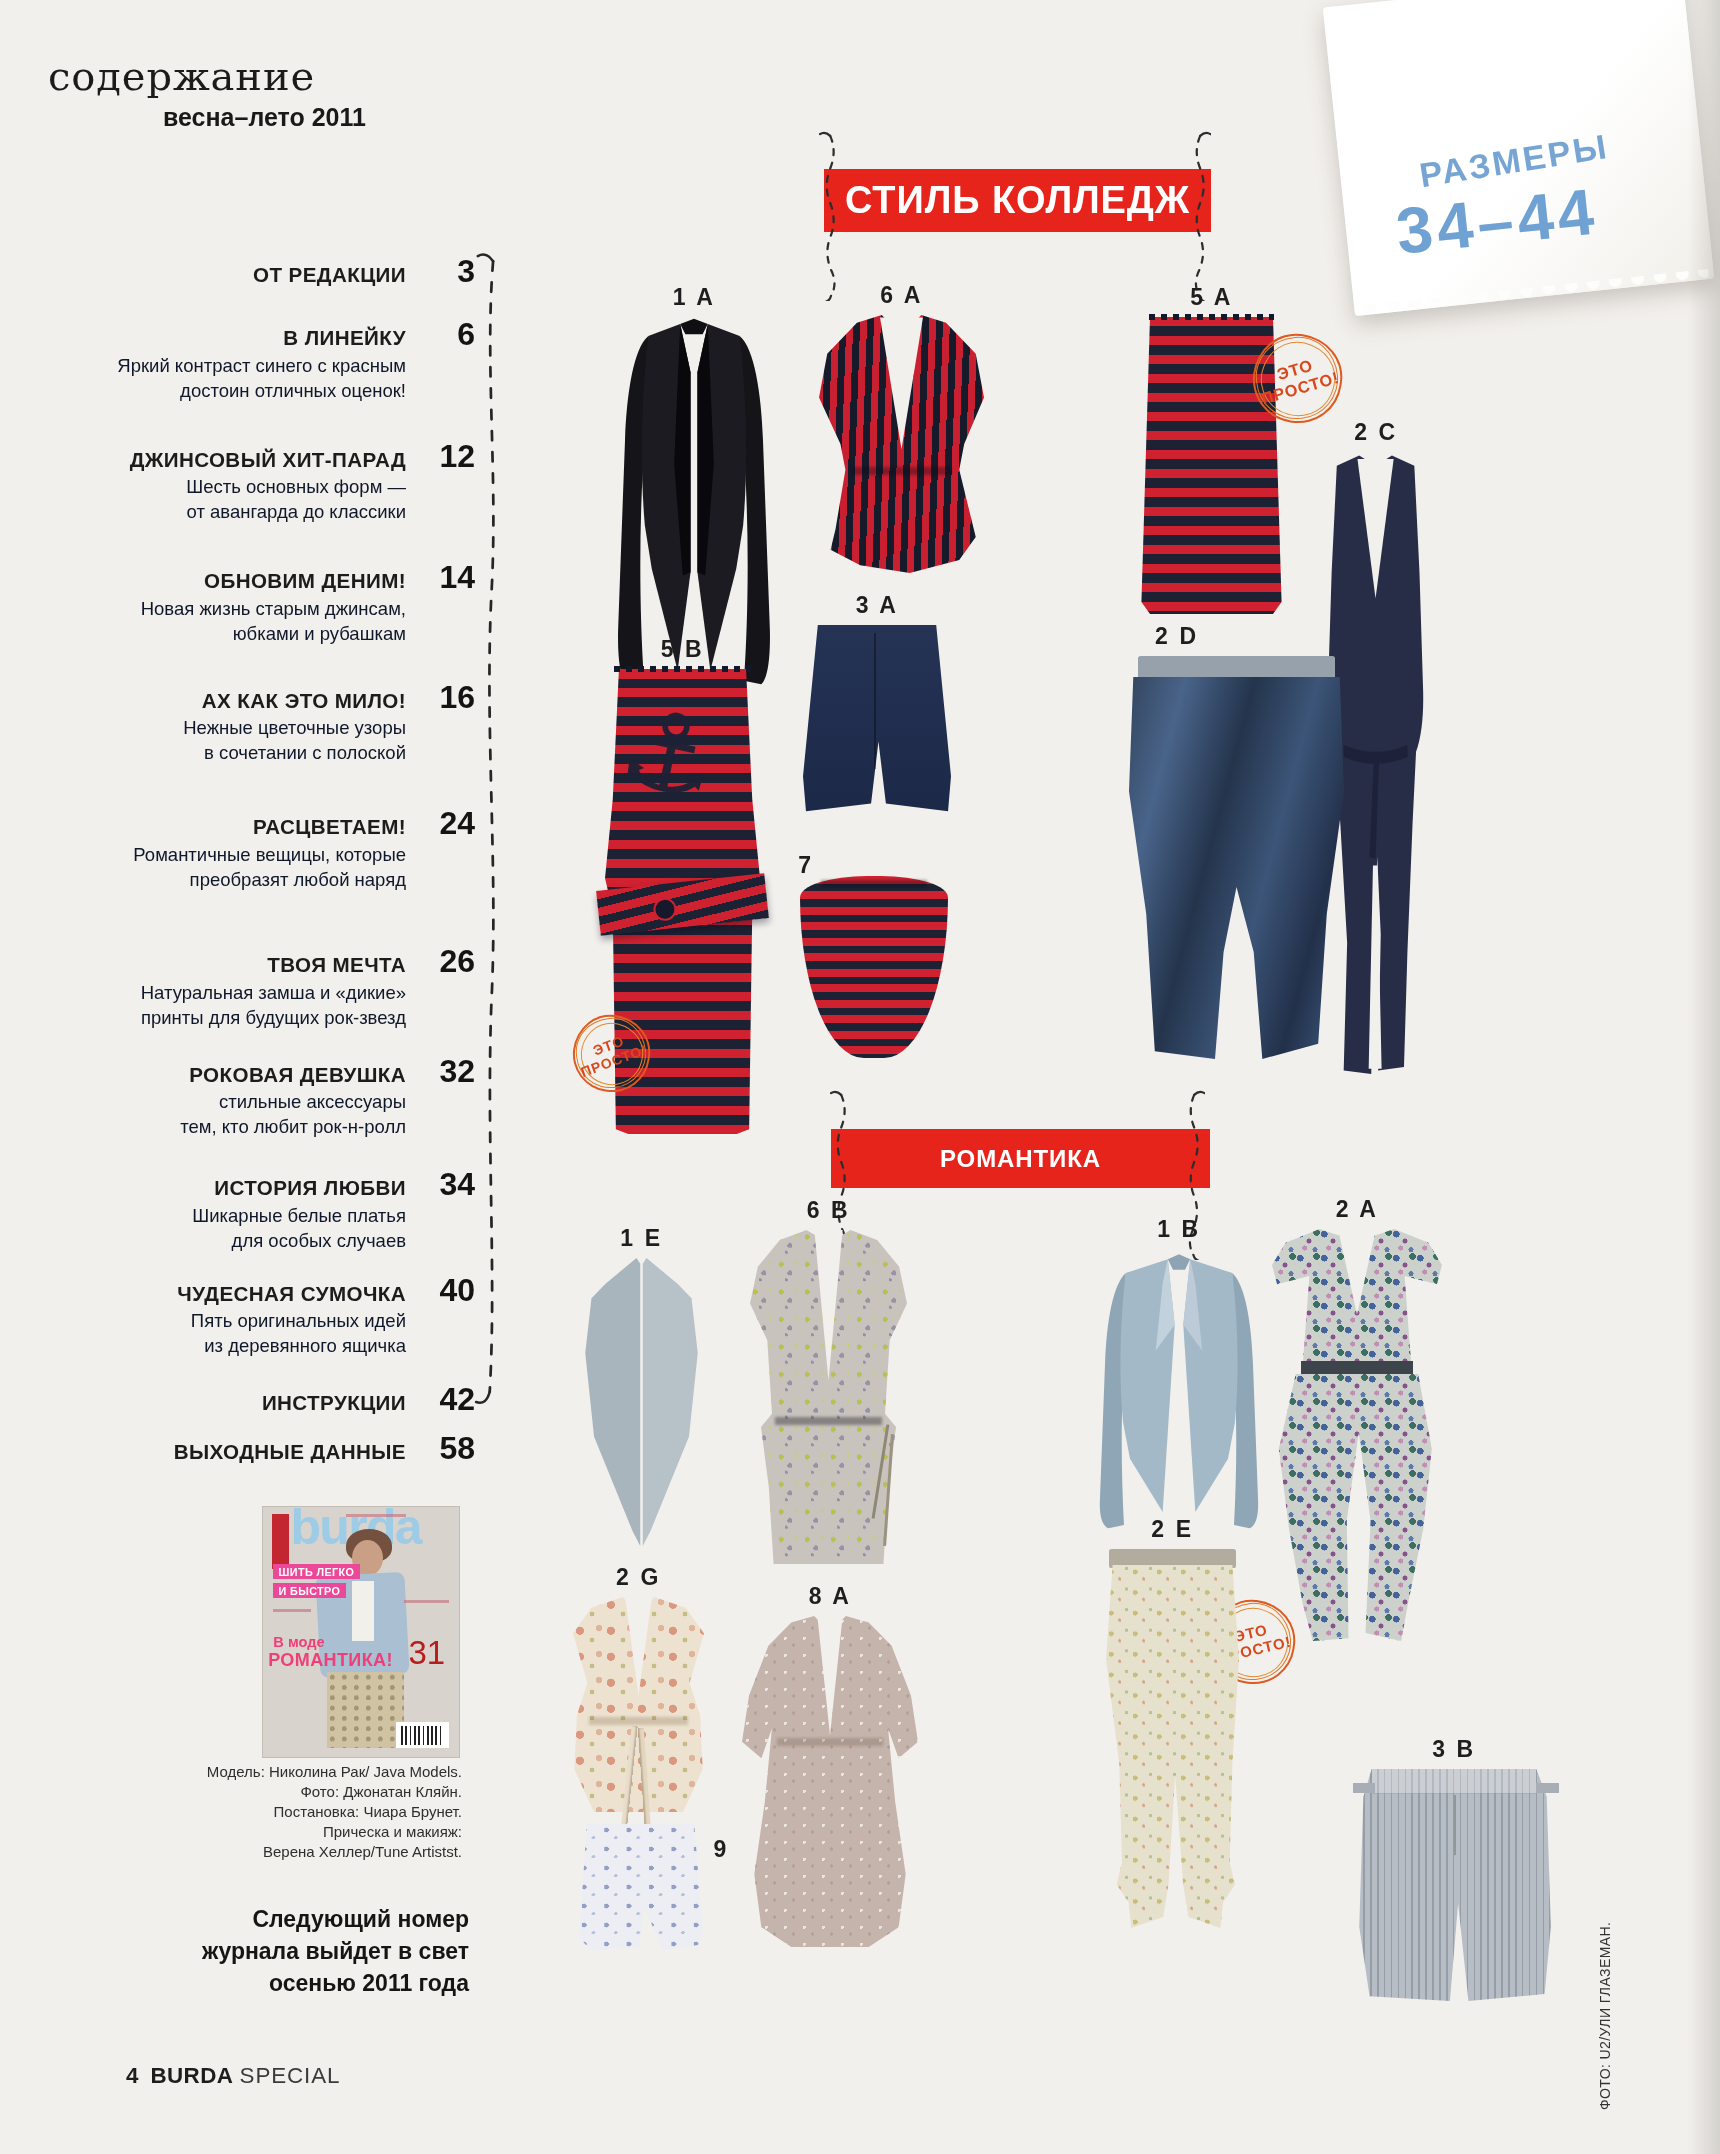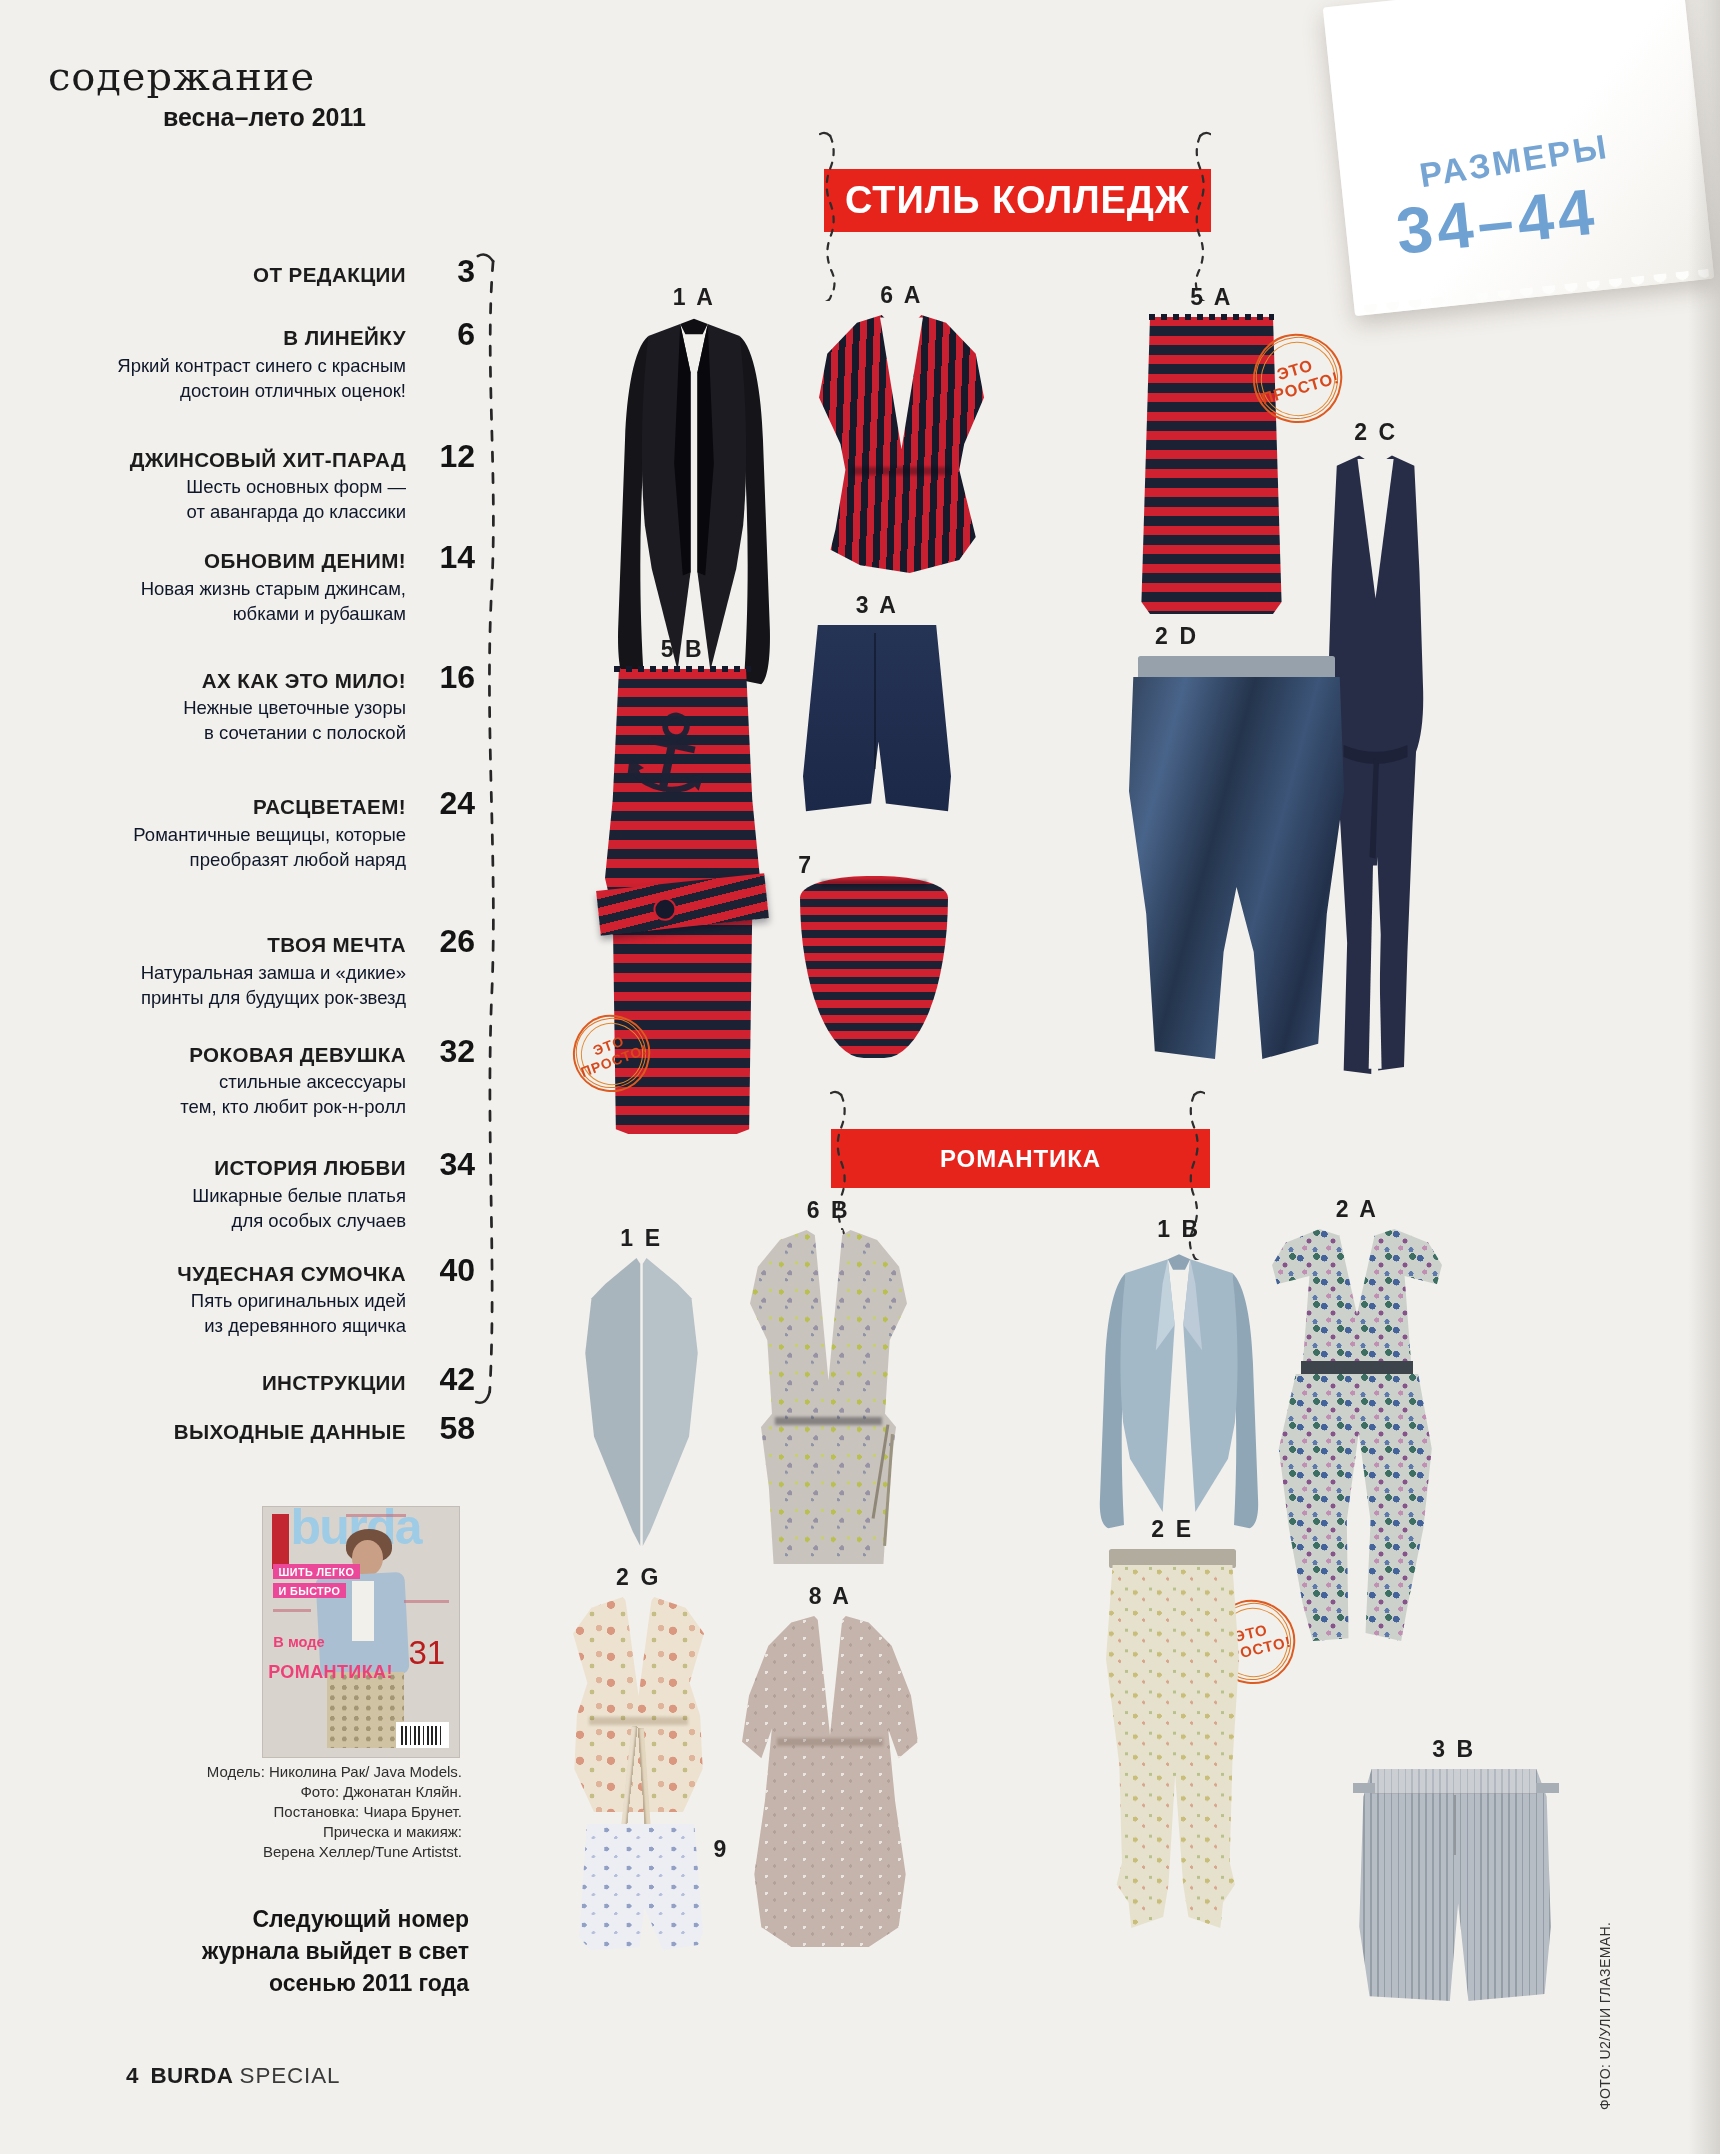--- a/index.html
+++ b/index.html
@@ -13,21 +13,21 @@
     font-size:40px;color:#1b1b1b;letter-spacing:0.9px;}
   .season{position:absolute;left:163px;top:103px;font-size:25px;font-weight:bold;color:#191919;}
 
   
   .toc{position:absolute;left:52px;top:258px;width:423px;}
   .toc-entry{text-align:right;}
   .toc-row{display:flex;justify-content:flex-end;align-items:baseline;}
   .toc-title{font-size:20.6px;font-weight:bold;color:#1c1c1c;letter-spacing:0.4px;line-height:24px;}
   .toc-page{width:69px;font-size:32px;font-weight:bold;color:#141414;line-height:26px;text-align:right;}
   .toc-sub{padding-right:69px;font-size:18.5px;color:#0f172a;line-height:25px;margin-top:2.6px;}
-  .m40{margin-bottom:34px}.m46{margin-bottom:40px}.m54{margin-bottom:20px}.m44{margin-bottom:38px}
+  .m40{margin-bottom:34px}.m46{margin-bottom:40px}.m54{margin-bottom:40px}.m44{margin-bottom:38px}
   .m52{margin-bottom:45px}.m47{margin-bottom:56px}.m33{margin-bottom:28px}.m37{margin-bottom:32px}
   .m39{margin-bottom:24px}.m32{margin-bottom:27.5px}.m24{margin-bottom:20.6px}
   .toc-stitch{position:absolute;left:471px;top:239px;}
 
   
   .banner{position:absolute;background:#e6241c;display:flex;align-items:center;justify-content:center;
     color:#fff;font-weight:bold;letter-spacing:0.9px;}
   .banner-college{left:824px;top:169px;width:387px;height:63px;font-size:38px;}
   .banner-romance{left:831px;top:1129px;width:379px;height:59px;font-size:24px;}
   .thread{position:absolute;}
@@ -108,21 +108,21 @@
   .cover-brand{position:absolute;left:27.5px;top:-8.6px;font-size:50px;font-weight:bold;color:#9ecbe6;letter-spacing:-1.7px;}
   .cover-chip{position:absolute;background:#ec4899;color:#fff;font-size:10.8px;font-weight:bold;
     padding:1.7px 5.2px;letter-spacing:0.4px;}
   .cover-hair{position:absolute;left:83px;top:22.4px;width:46px;height:33px;background:#74503e;border-radius:50% 50% 40% 40%;}
   .cover-face{position:absolute;left:89px;top:33px;width:31px;height:36px;background:#c99f85;border-radius:50%;}
   .cover-blazer{position:absolute;left:55px;top:67px;width:89px;height:102px;background:#aabfd2;border-radius:8.6px;transform:rotate(-3deg);}
   .cover-cami{position:absolute;left:89px;top:74px;width:22.4px;height:60px;background:#f2f0ea;}
   .cover-skirt{position:absolute;left:64px;top:165px;width:77px;height:76px;background-color:#cfc3a4;
     background-image:radial-gradient(circle 2.6px at 5.2px 5.2px,#a39674 90%,transparent);background-size:12px 10.3px;}
   .cover-promo1{position:absolute;left:10.3px;top:127px;font-size:14.6px;font-weight:bold;color:#ef3f78;}
-  .cover-promo2{position:absolute;left:5.2px;top:143px;font-size:18px;font-weight:bold;color:#ef3f78;letter-spacing:0.4px;margin-top:12px;}
+  .cover-promo2{position:absolute;left:5.2px;top:143px;font-size:18px;font-weight:bold;color:#ef3f78;letter-spacing:0.4px;}
   .cover-num{position:absolute;right:13.8px;top:127px;font-size:33px;font-weight:normal;color:#b91c1c;}
   .cover-barcode{position:absolute;right:10.3px;bottom:8.6px;width:53px;height:26px;background:#fff;}
   .cover-barcode:before{content:"";position:absolute;inset:3.4px 5.2px;
     background:repeating-linear-gradient(90deg,#222 0 1.7px,#fff 1.7px 4.3px);}
   .cover-minitext{position:absolute;height:3.4px;background:#c46a7c;opacity:.6;}
 
   
   .credits{position:absolute;left:135px;top:1762px;width:327px;text-align:right;font-size:15px;
     line-height:20px;color:#2e2e2e;}
   .next-issue{position:absolute;left:135px;top:1903px;width:334px;text-align:right;font-size:23px;

